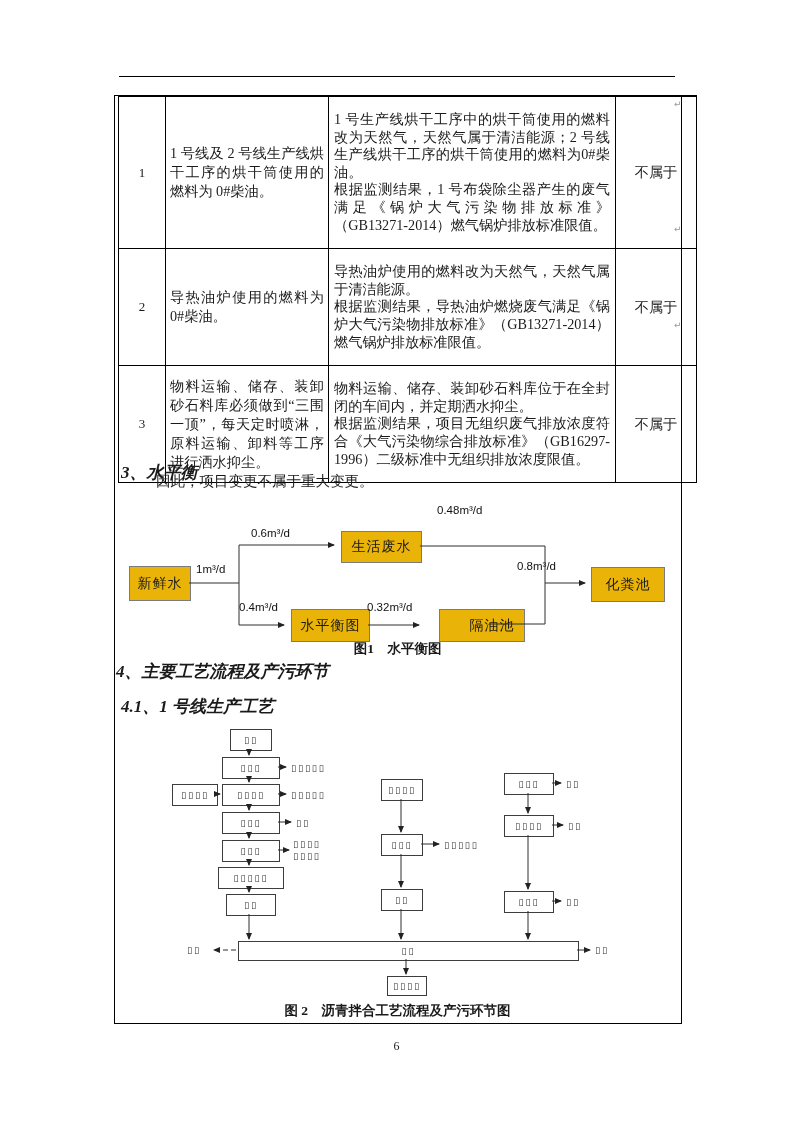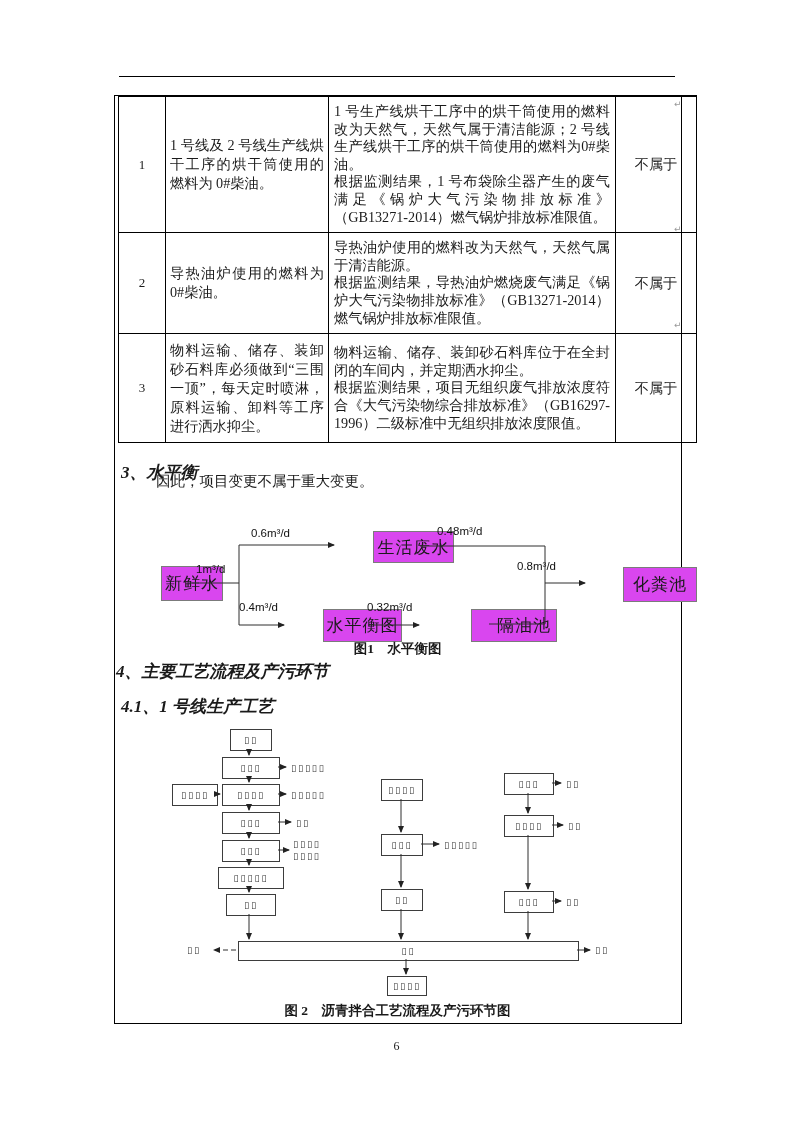--- a/index.html
+++ b/index.html
@@ -11,30 +11,30 @@
   .title-rule{left:119px;top:76px;width:556px;height:0;border-top:1px solid #000;}
   
   .outer-cell{left:114px;top:95px;width:566px;height:927px;border:1px solid #000;}
   
   table.chg{position:absolute;left:118px;top:95px;border-collapse:collapse;table-layout:fixed;
             font-size:14.2px;}
   table.chg{border-top:2px solid #000;}
   table.chg td{border:1px solid #000;vertical-align:middle;overflow:hidden;}
   td.c-no{width:44px;text-align:center;font-size:13px;}
   td.c-req{width:154px;padding:2px 4px;text-align:justify;line-height:19px;}
-  td.c-act{width:276px;padding:6px 5px;text-align:justify;vertical-align:top;line-height:17.6px;white-space:pre-line;}
+  td.c-act{width:276px;padding:14px 5px;text-align:justify;vertical-align:top;line-height:17.6px;white-space:pre-line;}
   td.c-ver{width:78px;text-align:center;}
   tr.r1{height:125px;} tr.r2{height:96px;} tr.r3{height:109px;}
   .pmark{color:#999;font-size:9px;font-family:"DejaVu Sans",sans-serif;}
   
   .para{font-size:14.5px;line-height:18px;}
   .hd{font-size:17px;font-weight:bold;font-style:italic;}
   
-  .wbox{border:1px solid #7b7b7b;background:#d946ef;display:flex;align-items:center;justify-content:center;
-        font-size:17px;letter-spacing:1px;margin-left:32px;}
+  .wbox{border:1px solid #7b7b7b;background:#eab308;display:flex;align-items:center;justify-content:center;
+        font-size:14px;letter-spacing:1px;}
   .wlabel{font-family:"Liberation Sans","DejaVu Sans",sans-serif;font-size:11.5px;color:#111;}
   .caption{font-weight:bold;font-size:13.5px;text-align:center;}
   
   .fbox{border:1px solid #3d3d3d;background:#fff;display:flex;align-items:center;justify-content:center;
         font-size:9px;letter-spacing:2px;color:#333;font-family:"DejaVu Sans",sans-serif;line-height:10px;}
   .ftext{font-size:9px;letter-spacing:2px;color:#333;font-family:"DejaVu Sans",sans-serif;line-height:12px;white-space:pre-line;}
   .pageno{left:0;top:1039px;width:793px;text-align:center;font-size:12px;}
   svg.arrows{position:absolute;left:0;top:0;pointer-events:none;}
 </style>
 </head>
@@ -80,21 +80,21 @@
   <div class="abs hd" style="left:121px;top:461px;">3、水平衡</div>
 
   <div class="abs wbox" style="left:129px;top:566px;width:60px;height:33px;">新鲜水</div>
   <div class="abs wbox" style="left:341px;top:531px;width:79px;height:30px;">生活废水</div>
   <div class="abs wbox" style="left:291px;top:609px;width:77px;height:31px;">水平衡图</div>
   <div class="abs wbox" style="left:439px;top:609px;width:64px;height:31px;padding-left:20px;">隔油池</div>
   <div class="abs wbox" style="left:591px;top:567px;width:72px;height:33px;">化粪池</div>
 
   <span class="abs wlabel" style="left:196px;top:563px;">1m³/d</span>
   <span class="abs wlabel" style="left:251px;top:527px;">0.6m³/d</span>
-  <span class="abs wlabel" style="left:437px;top:525px;">0.48m³/d</span>
+  <span class="abs wlabel" style="left:437px;top:504px;">0.48m³/d</span>
   <span class="abs wlabel" style="left:239px;top:601px;">0.4m³/d</span>
   <span class="abs wlabel" style="left:367px;top:601px;">0.32m³/d</span>
   <span class="abs wlabel" style="left:517px;top:560px;">0.8m³/d</span>
 
   <div class="abs caption" style="left:114px;top:640px;width:567px;">图1　水平衡图</div>
 
   <div class="abs hd" style="left:116px;top:660px;">4、主要工艺流程及产污环节</div>
   <div class="abs hd" style="left:121px;top:695px;">4.1、1 号线生产工艺</div>
 
   <div class="abs fbox" style="left:230px;top:729px;width:40px;height:20px;">▯▯</div>

